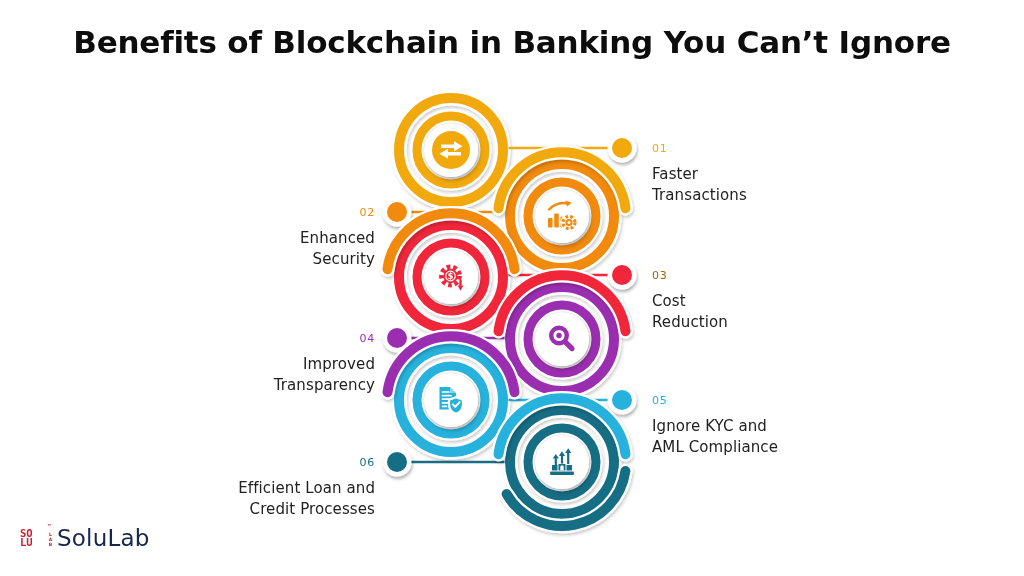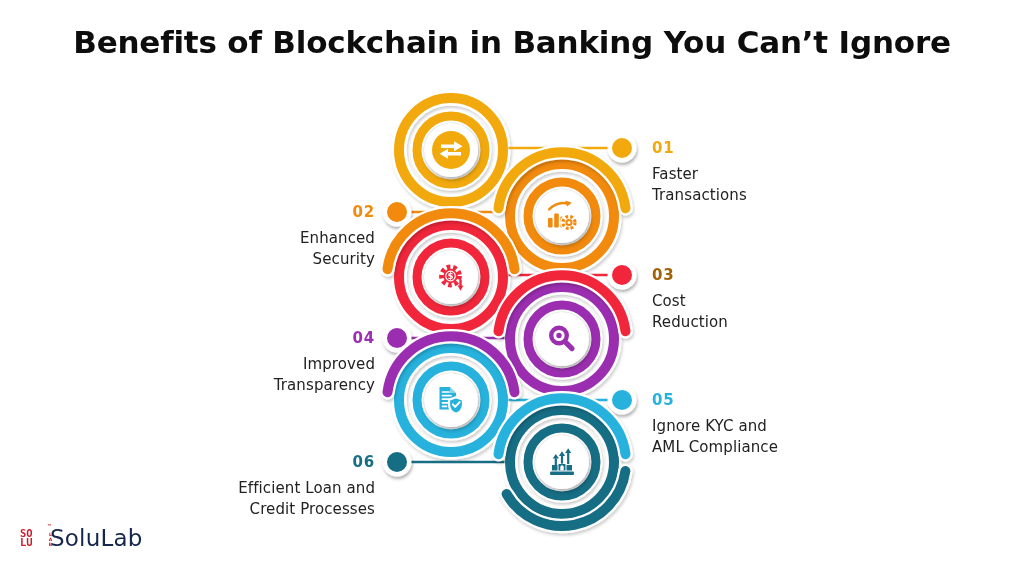--- a/index.html
+++ b/index.html
@@ -4,23 +4,23 @@
 <style>
   html,body{margin:0;padding:0;background:#ffffff;}
   body{width:1024px;height:576px;overflow:hidden;font-family:"DejaVu Sans",sans-serif;}
   .canvas{position:relative;width:1024px;height:576px;background:#ffffff;border-radius:16px;}
   .page-title{position:absolute;top:24px;left:0;width:100%;margin:0;text-align:center;
     font-size:31px;font-weight:800;color:#0d0d0d;letter-spacing:-0.2px;}
   #diagram{position:absolute;left:0;top:0;width:1024px;height:576px;}
   .item-label{position:absolute;line-height:21px;}
   .item-label.right{left:652px;text-align:left;}
   .item-label.left{right:649px;text-align:right;}
-  .item-num{font-size:15px;font-weight:700;letter-spacing:0.8px;margin-bottom:5px;}
+  .item-num{font-size:11px;font-weight:400;letter-spacing:0.8px;margin-bottom:5px;}
   .item-text{font-size:15px;color:#222222;font-weight:400;letter-spacing:0.1px;}
-  .brand{position:absolute;left:20px;top:524px;display:flex;align-items:center;gap:2px;}
+  .brand{position:absolute;left:20px;top:524px;display:flex;align-items:center;gap:9px;}
   .brand-icon{position:relative;width:28px;height:28px;display:flex;flex-direction:column;
     justify-content:center;font-weight:800;}
   .bi-row{display:block;font-size:10px;line-height:9px;font-family:"DejaVu Sans Mono",monospace;
     letter-spacing:0;transform:scaleX(1.05);transform-origin:left;}
   .bi-side{position:absolute;right:-4px;top:8px;font-size:4.5px;line-height:4.5px;
     writing-mode:vertical-rl;text-orientation:upright;letter-spacing:0;}
   .bi-tm{position:absolute;right:-4px;top:0;font-size:5px;line-height:5px;}
   .brand-name{font-size:23px;font-weight:400;letter-spacing:0.2px;}
 </style>
 </head>

